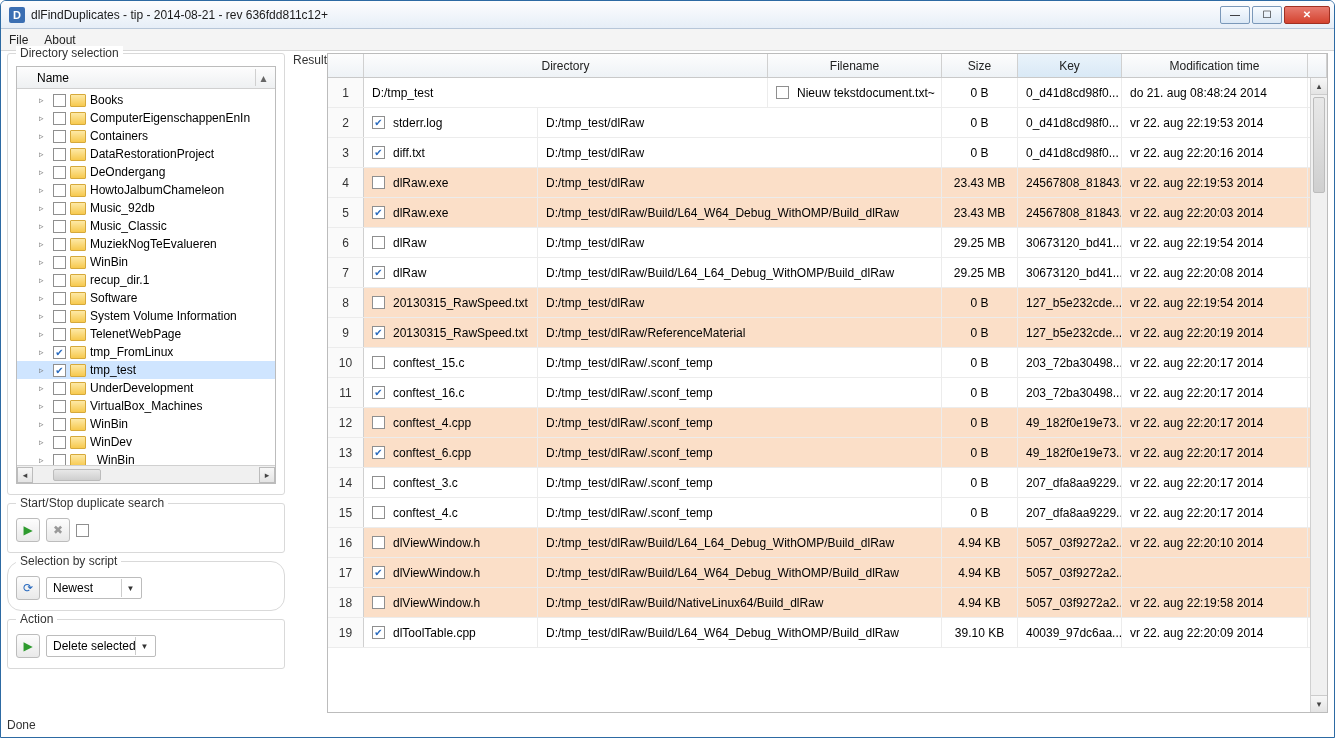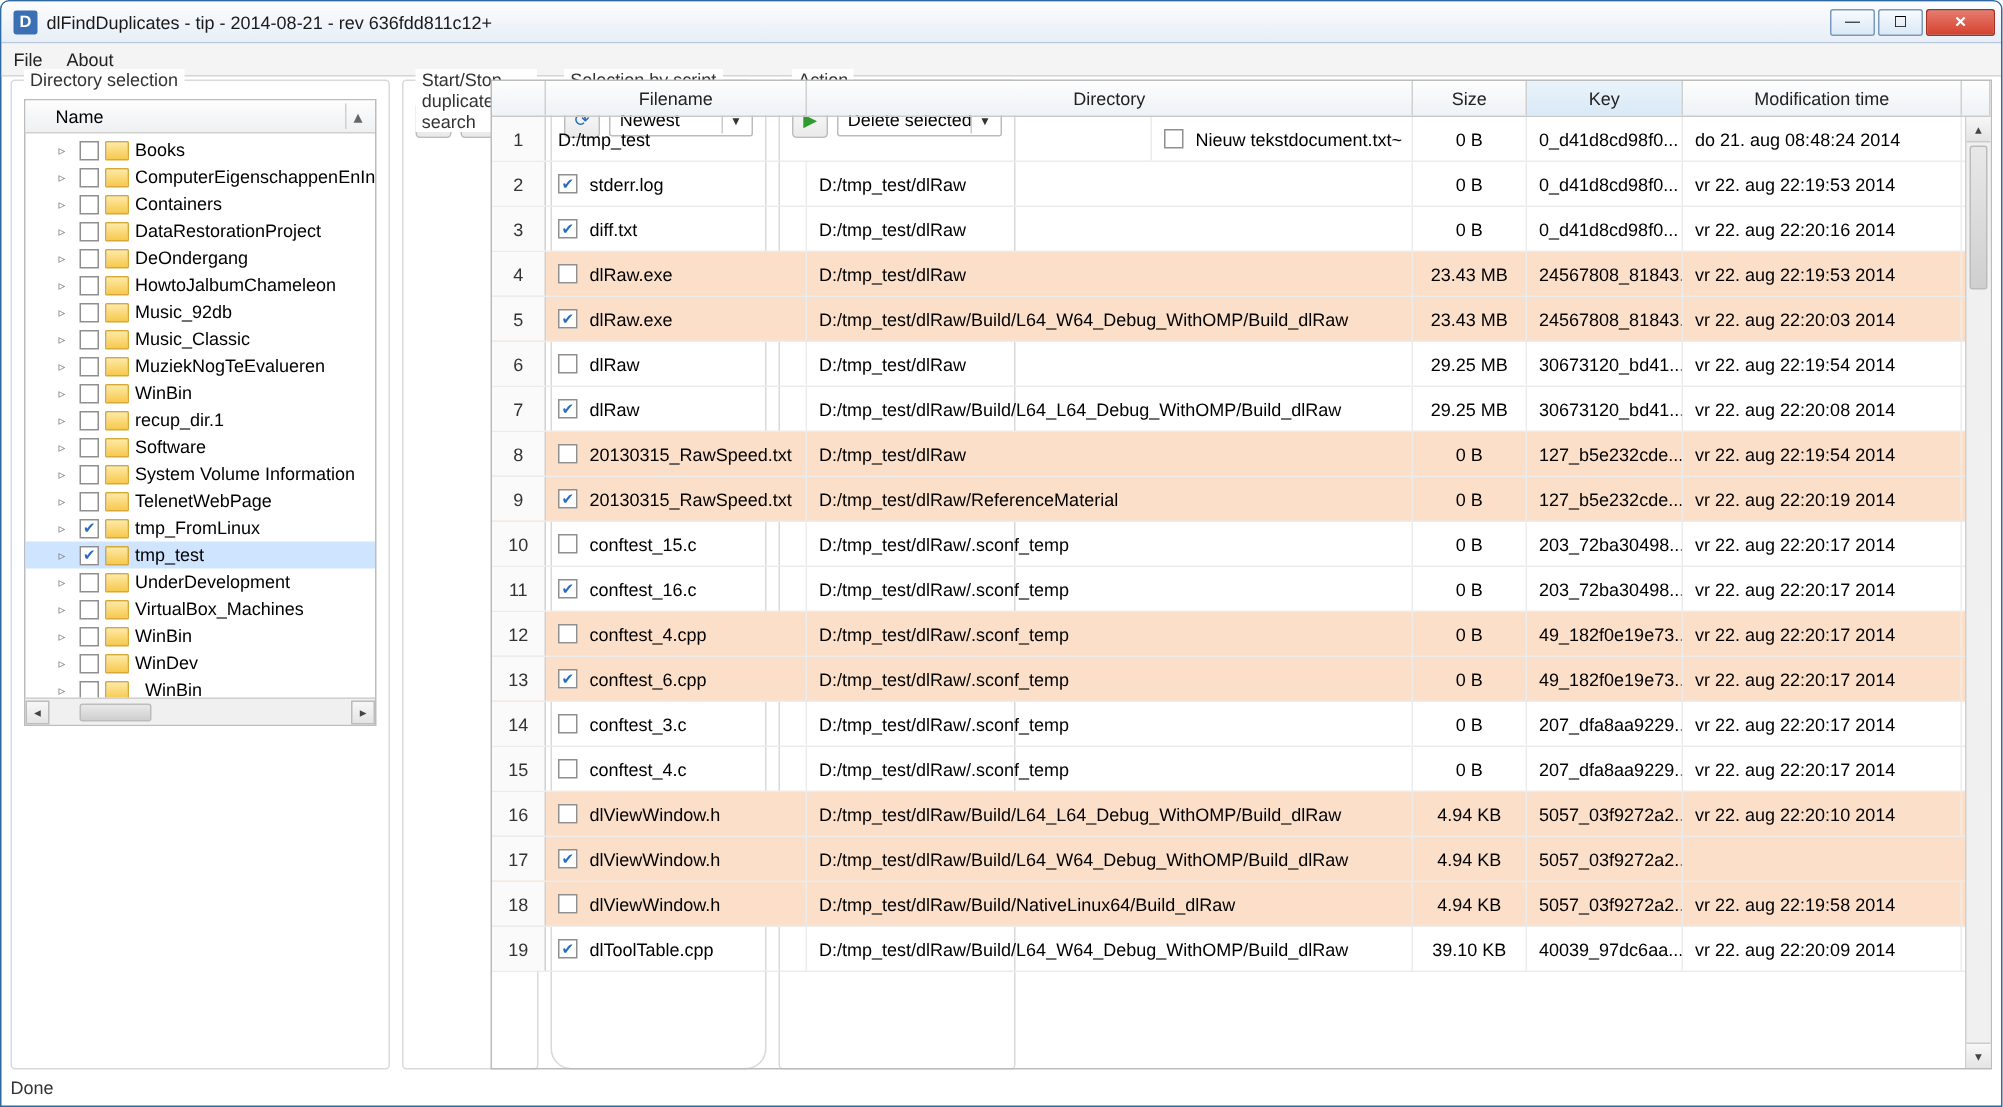--- a/index.html
+++ b/index.html
@@ -15,21 +15,21 @@
 
 
 .menubar { height:22px; border-bottom:1px solid #d6d6d6; display:flex; align-items:center; padding:0 8px; gap:16px; background:#f4f4f4; }
 .menubar span { color:#222; }
 
 
 .workarea { position:absolute; top:52px; left:6px; right:6px; bottom:24px; display:flex; gap:8px; }
 .statusbar { position:absolute; left:6px; right:6px; bottom:2px; height:20px; display:flex; align-items:center; color:#333; }
 
 
-.leftcol { width:278px; display:flex; flex-direction:row; gap:8px; }
+.leftcol { width:278px; display:flex; flex-direction:column; gap:8px; }
 .group { border:1px solid #d9d9d9; border-radius:3px; padding:8px 8px 10px 8px; position:relative; background:#fff; }
 .group .legend { position:absolute; top:-8px; left:8px; background:#fff; padding:0 4px; color:#333; }
 .tree-wrap { border:1px solid #bcbcbc; height:418px; }
 .tree-head { height:22px; border-bottom:1px solid #d0d0d0; display:flex; align-items:center; padding:0 20px; background:linear-gradient(#fdfdfd,#eef0f2); position:relative; }
 .tree-head .sortcol { position:absolute; right:4px; top:2px; bottom:2px; width:16px; border-left:1px solid #d0d0d0; display:flex; align-items:center; justify-content:center; color:#666; }
 .tree-body { height:376px; overflow:hidden; padding-top:2px; }
 .tree-row { height:18px; display:flex; align-items:center; padding-left:22px; gap:4px; }
 .tree-row.selected { background:#cfe5ff; }
 .expander { width:10px; color:#7a7a7a; font-size:9px; }
 .ck { width:13px; height:13px; border:1px solid #8f8f8f; background:#fff; flex:0 0 13px; display:flex; align-items:center; justify-content:center; font-size:10px; color:#2a6bbf; }
@@ -274,22 +274,22 @@
         </div>
       </div>
     </div>
   </div>
 
   <div class="rightcol">
     <div class="resultlabel">Result</div>
     <div class="grid-wrap">
       <div class="grid-head">
         <div class="th c-rownum"></div>
+        <div class="th c-dir">Directory</div>
         <div class="th c-fname">Filename</div>
-        <div class="th c-dir">Directory</div>
         <div class="th c-size">Size</div>
         <div class="th c-key sorted">Key</div>
         <div class="th c-mod">Modification time</div>
         <div class="th c-tail"></div>
       </div>
       <div class="grid-body" id="grid-body">
           <div class="grid-row">
             <div class="td rownum c-rownum">1</div>
             <div class="td c-dir">D:/tmp_test</div>
             <div class="td c-fname">

